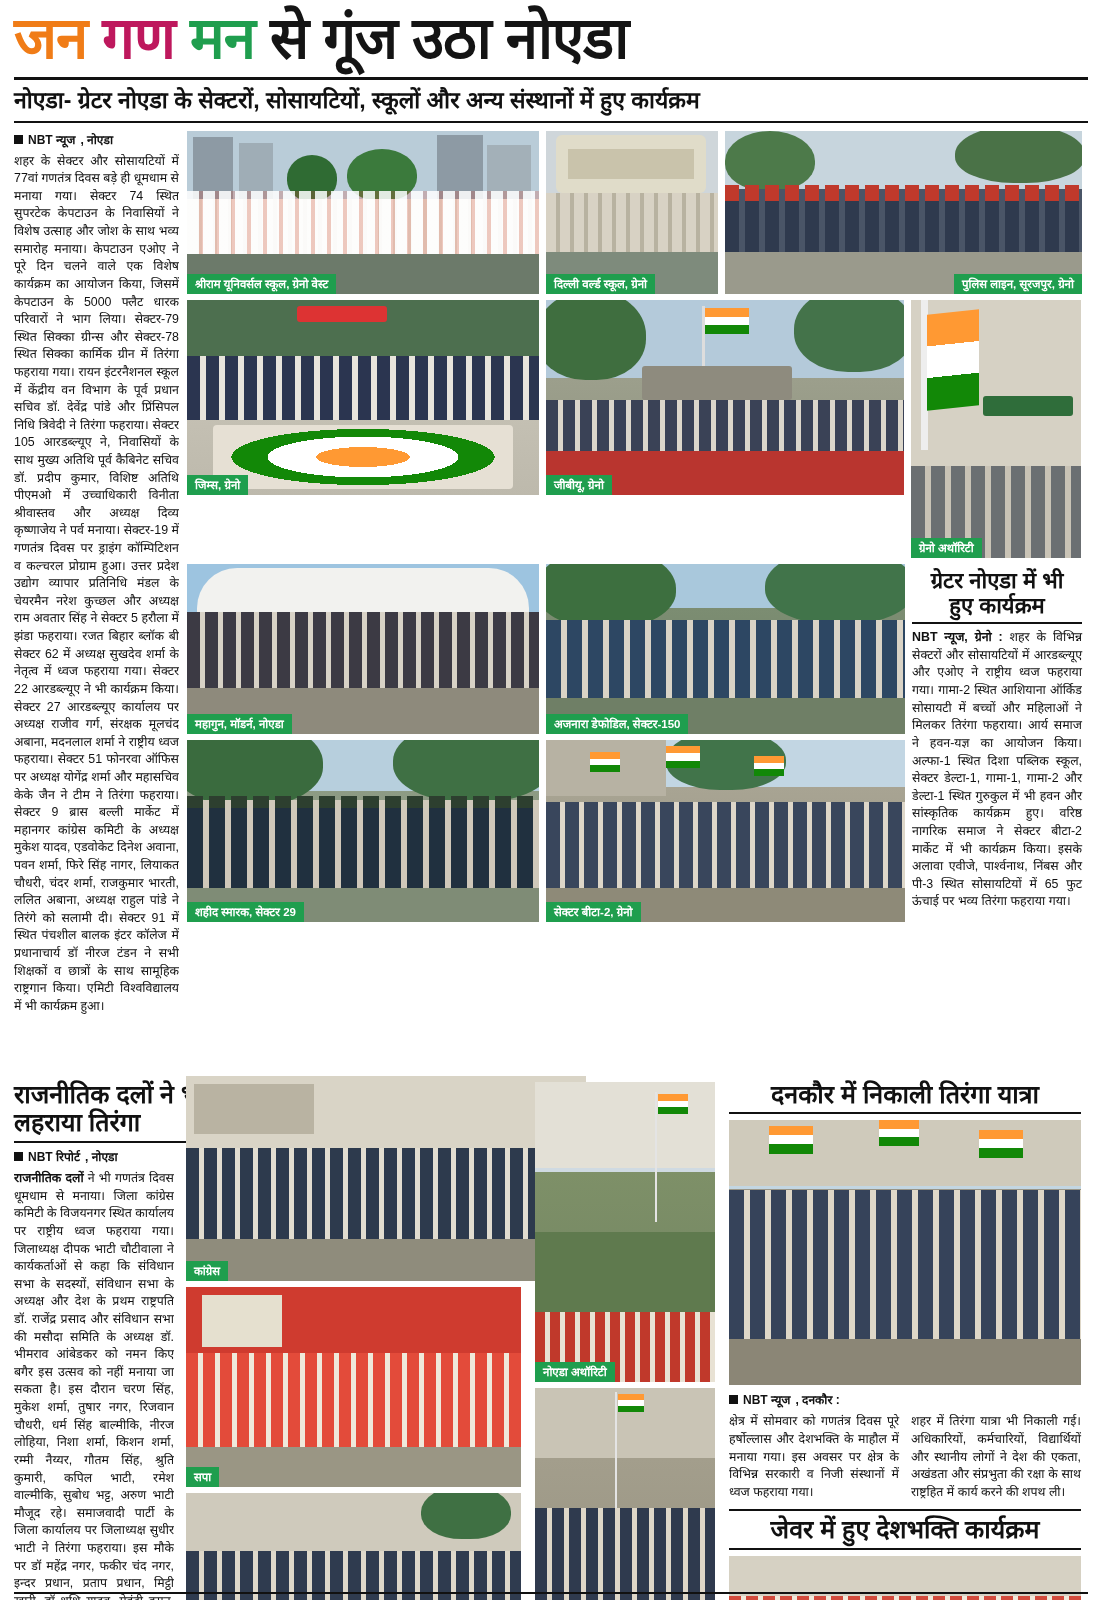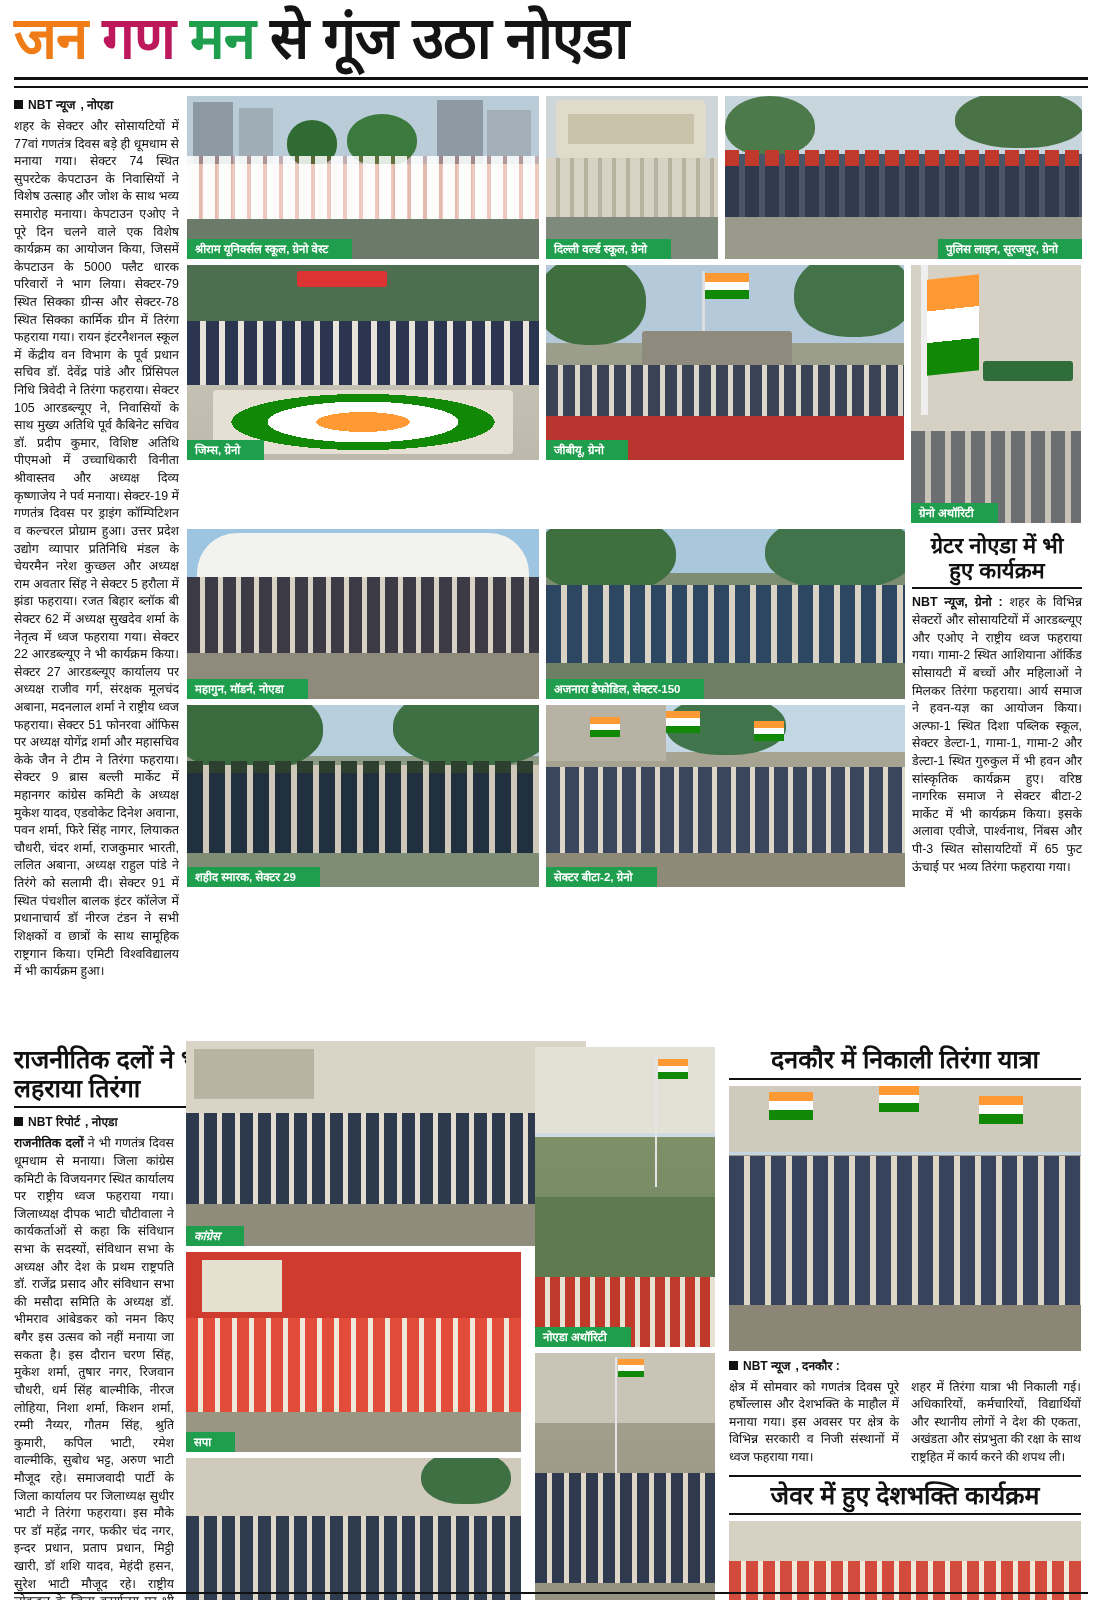--- a/index.html
+++ b/index.html
@@ -24,21 +24,21 @@
   .col-right{flex:1;}
 
   .byline{display:flex;align-items:center;gap:5px;font-size:12px;font-weight:bold;margin-bottom:5px;}
   .byline .sq{width:9px;height:9px;background:#111;display:inline-block;}
   .byline .nbt{font-weight:bold;}
   .body-text{font-size:12.4px;line-height:1.42;text-align:justify;color:#111;}
   .body-text b{font-weight:bold;}
 
   
   .photo{position:relative;overflow:hidden;background:#cbd5db;}
-  .photo .cap{position:absolute;left:0;bottom:0;background:#1f9e4e;color:#fff;font-size:11.5px;font-weight:bold;padding:2px 24px 3px 8px;white-space:nowrap;}
+  .photo .cap{position:absolute;left:0;bottom:0;background:#1f9e4e;color:#fff;font-size:11.5px;font-weight:bold;padding:2px 8px 3px 8px;white-space:nowrap;}
   .ph-in{position:absolute;inset:0;}
   .bldg{position:absolute;background:#9aa7b0;}
   .tree{position:absolute;background:#2f6b33;border-radius:50% 50% 45% 45%;}
   .flagpole{position:absolute;width:2px;background:#e4e4e4;}
 
   
   .sec-head{font-size:25px;font-weight:bold;text-align:center;line-height:1.15;padding:4px 0 4px;}
   .sec-head.small{font-size:22px;}
 
   .row{display:flex;gap:7px;}
@@ -52,20 +52,21 @@
 <div class="page">
 
   <div class="masthead">
     <div class="mast-title">
       <span class="m-orange">जन</span>
       <span class="m-blue">गण</span>
       <span class="m-green">मन</span>
       <span class="m-dark">से गूंज उठा नोएडा</span>
     </div>
     <div class="mast-rule"></div>
+    <div class="subhead">नोएडा- ग्रेटर नोएडा के सेक्टरों, सोसायटियों, स्कूलों और अन्य संस्थानों में हुए कार्यक्रम</div>
     <div class="thin-rule"></div>
   </div>
 
   <div class="cols">
 
     <div class="col-left">
       <div class="byline">
         <span class="sq"></span>
         <span class="nbt">NBT न्यूज</span>
         <span>, नोएडा</span>
@@ -215,21 +216,21 @@
         <span class="nbt">NBT रिपोर्ट</span>
         <span>, नोएडा</span>
       </div>
       <div class="body-text" style="width:160px;height:560px;overflow:hidden;">
         <b>राजनीतिक दलों</b>
         <span>ने भी गणतंत्र दिवस धूमधाम से मनाया। जिला कांग्रेस कमिटी के विजयनगर स्थित कार्यालय पर राष्ट्रीय ध्वज फहराया गया। जिलाध्यक्ष दीपक भाटी चौटीवाला ने कार्यकर्ताओं से कहा कि संविधान सभा के सदस्यों, संविधान सभा के अध्यक्ष और देश के प्रथम राष्ट्रपति डॉ. राजेंद्र प्रसाद और संविधान सभा की मसौदा समिति के अध्यक्ष डॉ. भीमराव आंबेडकर को नमन किए बगैर इस उत्सव को नहीं मनाया जा सकता है। इस दौरान चरण सिंह, मुकेश शर्मा, तुषार नगर, रिजवान चौधरी, धर्म सिंह बाल्मीकि, नीरज लोहिया, निशा शर्मा, किशन शर्मा, रम्मी नैय्यर, गौतम सिंह, श्रुति कुमारी, कपिल भाटी, रमेश वाल्मीकि, सुबोध भट्ट, अरुण भाटी मौजूद रहे। समाजवादी पार्टी के जिला कार्यालय पर जिलाध्यक्ष सुधीर भाटी ने तिरंगा फहराया। इस मौके पर डॉ महेंद्र नगर, फकीर चंद नगर, इन्दर प्रधान, प्रताप प्रधान, मिट्ठी खारी, डॉ शशि यादव, मेहंदी हसन, सुरेश भाटी मौजूद रहे। राष्ट्रीय लोकदल के जिला कार्यालय पर भी कार्यक्रम हुआ। इस अवसर पर गरीब और जरूरतमंद बच्चों को प्रसाद वितरित किया गया। इस मौके पर राष्ट्रीय सचिव महेश आर्य, अजीत सिंह, जगदीश भाटी, अनीता चौधरी, हेम पाठक, रूबी यादव, हरवीर सिंह, रविकांत मेवाती, मनवीर भाटी, हरिश्चंद्र भाटी, मनोज चौधरी, वीरेंद्र मलिक मौजूद रहे।</span>
       </div>
     </div>
 
     <div style="width:335px;margin-left:-155px;">
-      <div class="photo" style="width:400px;height:205px;background:linear-gradient(#cfdbe4 0%,#cfdbe4 34%,#9b9784 34%,#8d8a78 100%);font-style:italic;">
+      <div class="photo" style="width:400px;height:205px;background:linear-gradient(#cfdbe4 0%,#cfdbe4 34%,#9b9784 34%,#8d8a78 100%);">
         <div class="ph-in">
           <div class="bldg" style="left:0;top:0;right:0;height:72px;background:#d9d4c6;"></div>
           <div class="bldg" style="left:8px;top:8px;width:120px;height:50px;background:#b9b3a2;"></div>
           <div style="position:absolute;left:0;right:0;top:72px;height:92px;background:repeating-linear-gradient(90deg,#2d3a4d 0 13px,#e2ddd0 13px 18px);"></div>
           <div style="position:absolute;left:0;right:0;bottom:0;height:42px;background:#8f8c7c;"></div>
         </div>
         <div class="cap">कांग्रेस</div>
       </div>
       <div class="photo mt6" style="width:335px;height:200px;background:linear-gradient(#d5d3c4 0%,#d5d3c4 40%,#a5a190 40%,#97937f 100%);">
         <div class="ph-in">

